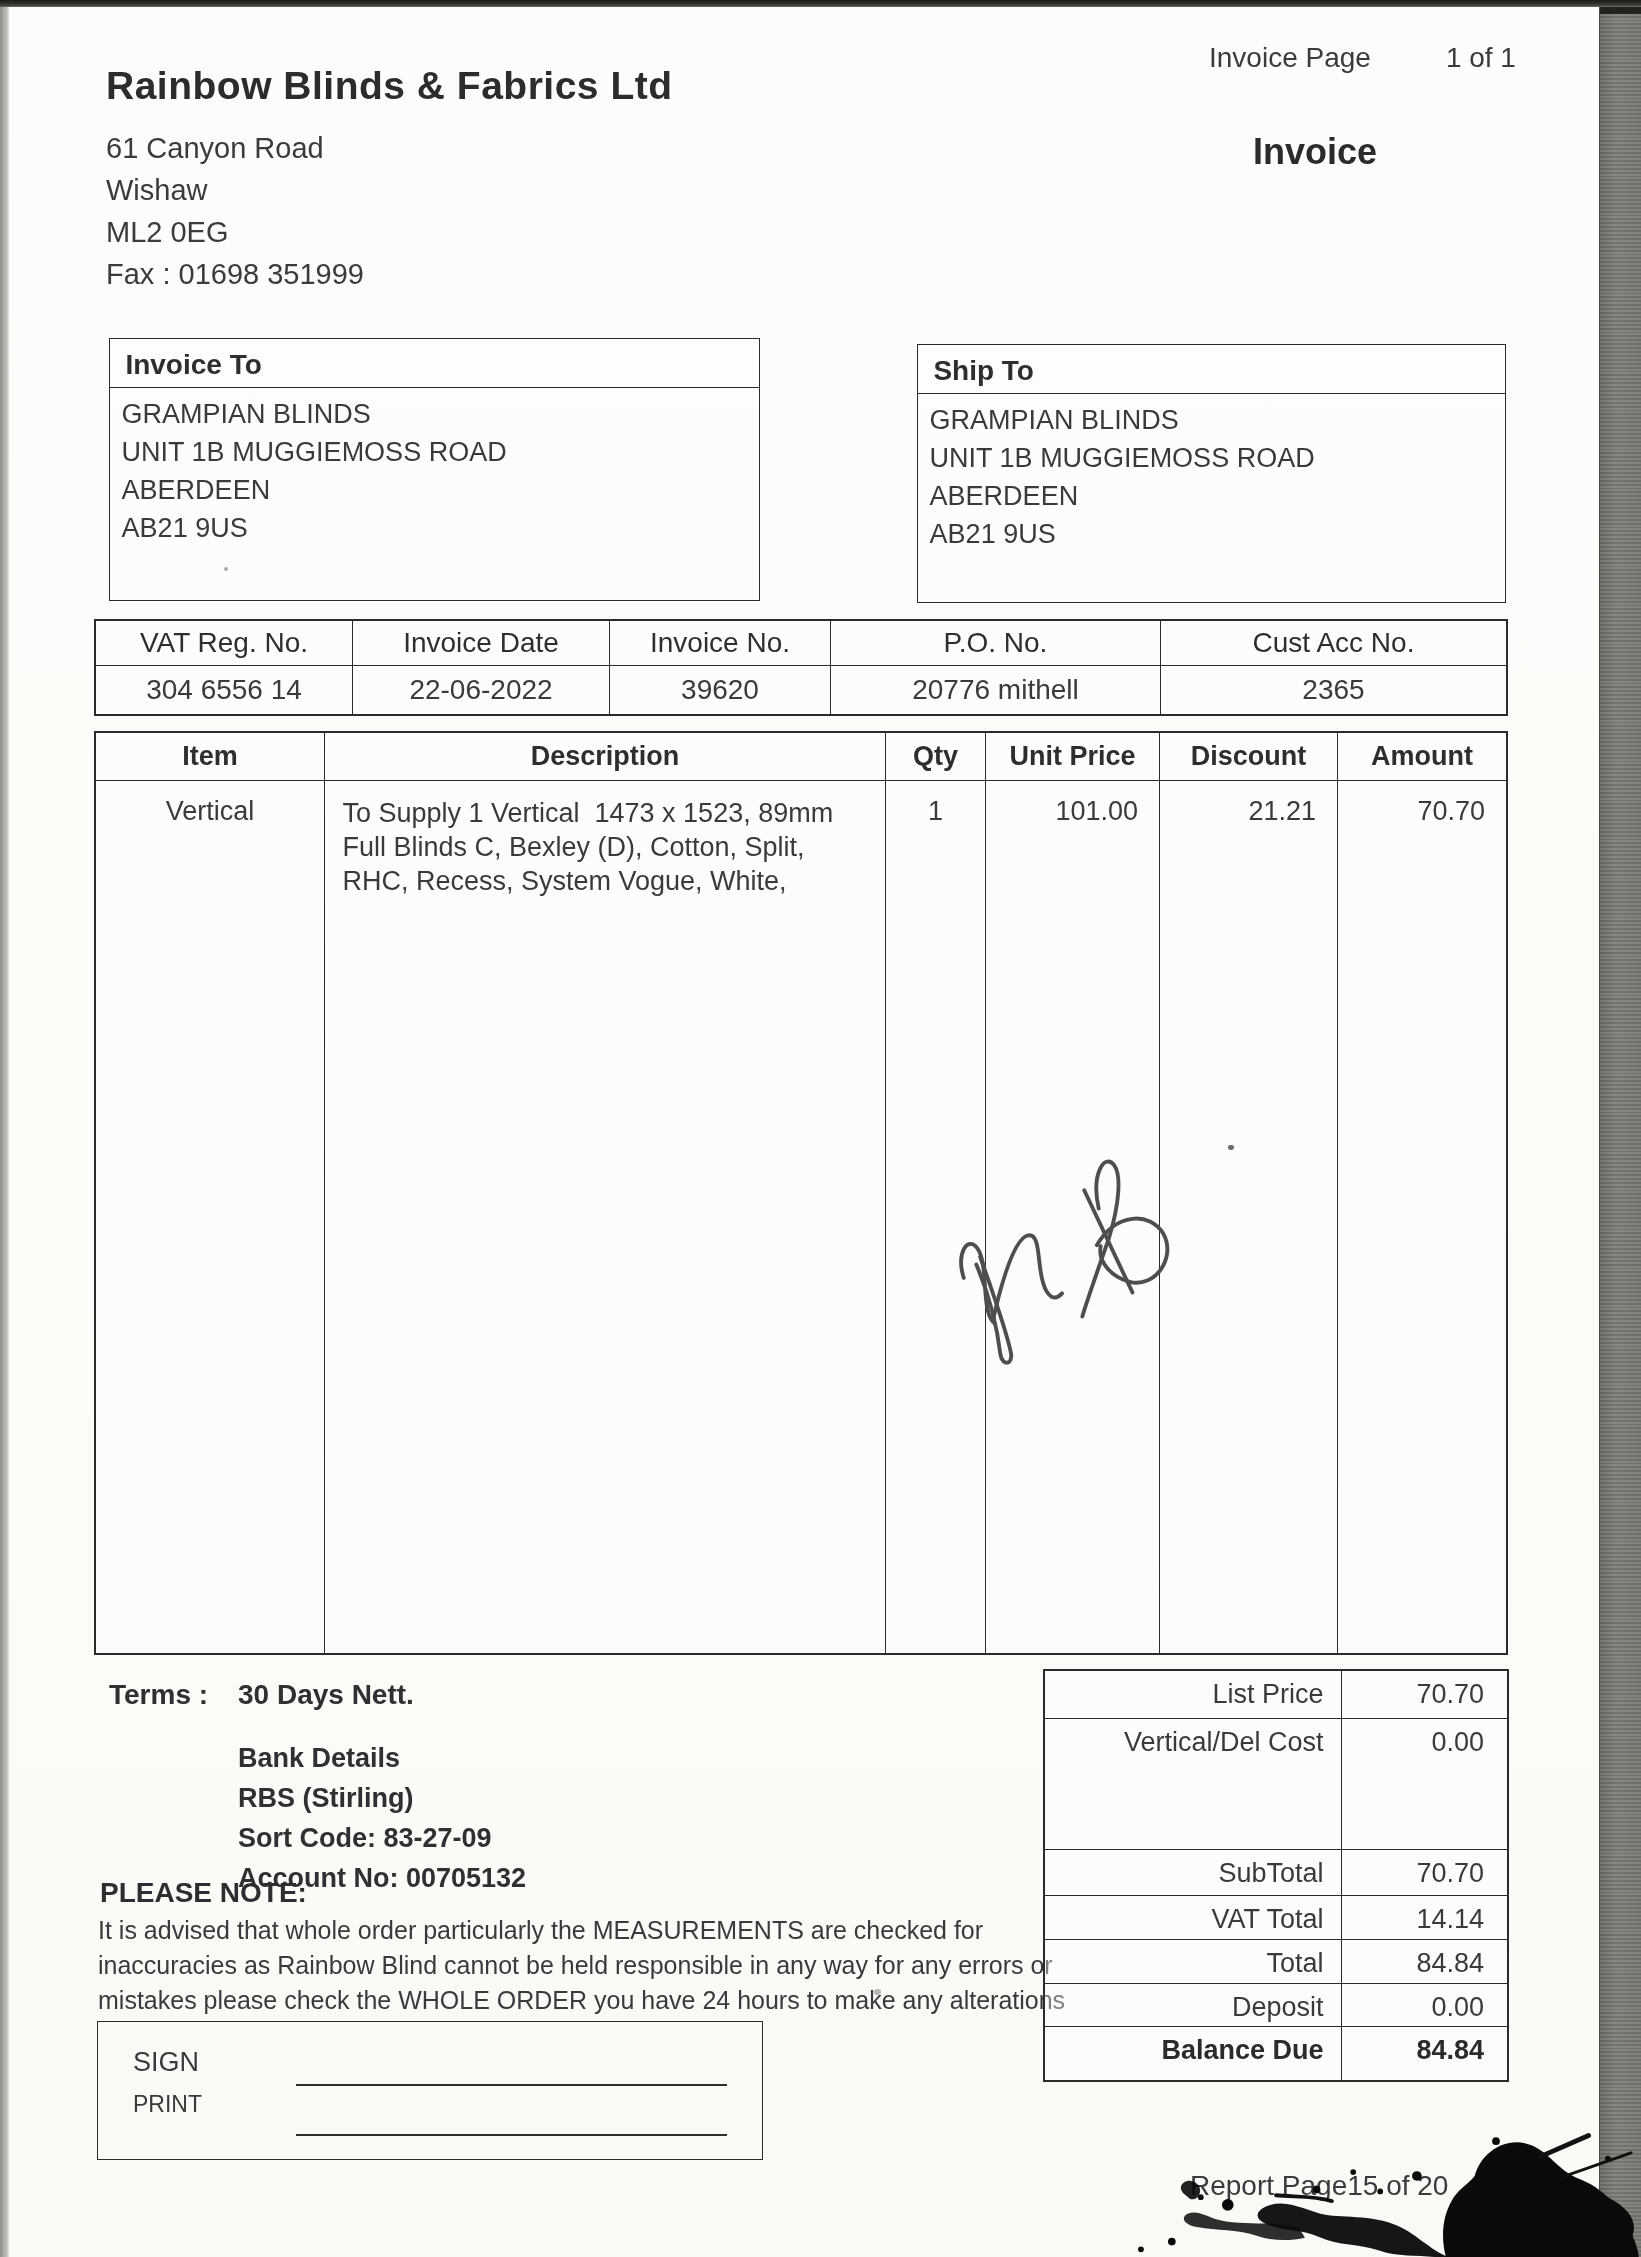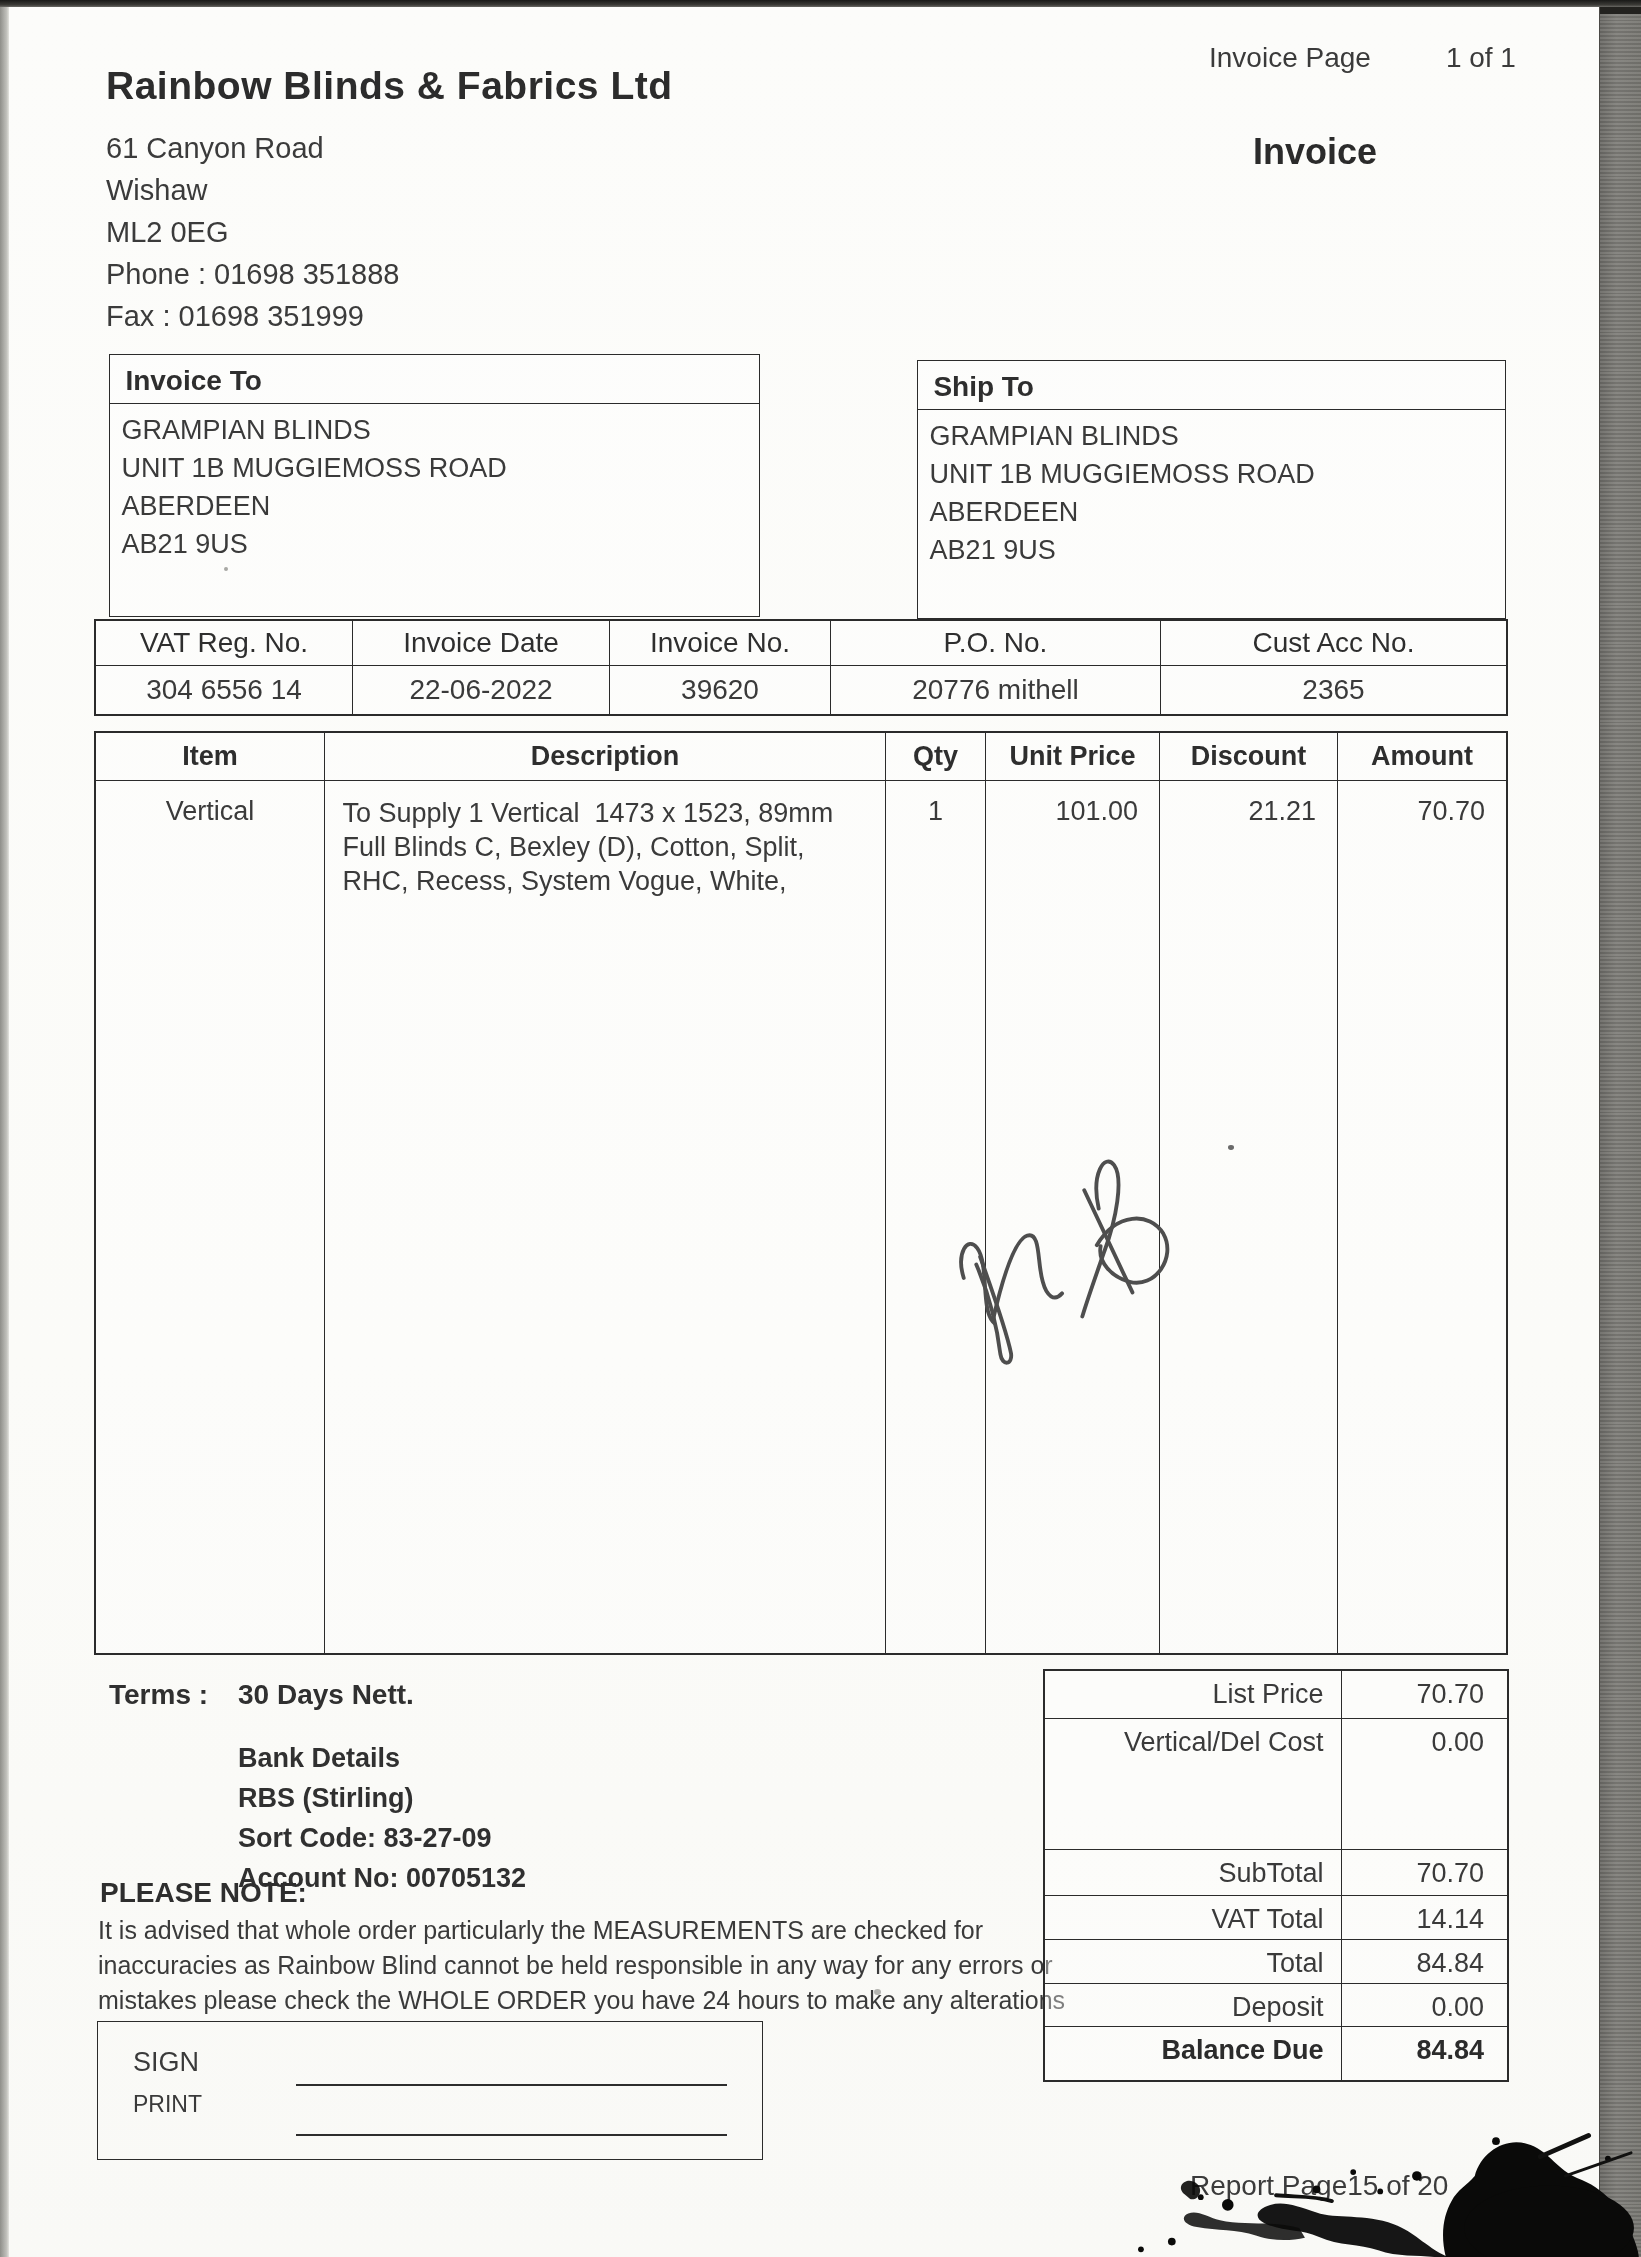--- a/index.html
+++ b/index.html
@@ -25,21 +25,21 @@
   
   .company{position:absolute;left:106px;top:64px;}
   .company-name{font-size:39px;font-weight:bold;color:#2c2c2c;letter-spacing:0.5px;}
   .company-address{margin-top:19.3px;font-size:29px;line-height:42px;color:#3b3b3b;}
 
   .page-indicator{position:absolute;left:1209px;top:42px;display:flex;gap:75px;
     font-size:28px;color:#3b3b3b;white-space:nowrap;}
   .invoice-title{position:absolute;left:1253px;top:131px;font-size:36px;font-weight:bold;color:#2b2b2b;}
 
   
-  .addr-box{position:absolute;border:1.9px solid #2b2b2b;background:rgba(255,255,255,.35);margin-top:16px;}
+  .addr-box{position:absolute;border:1.9px solid #2b2b2b;background:rgba(255,255,255,.35);}
   .addr-box.invoice-to{left:109px;top:338px;width:649px;height:261px;}
   .addr-box.ship-to{left:917px;top:344px;width:587px;height:257px;}
   .addr-head{font-size:28px;font-weight:bold;color:#2e2e2e;padding:9.7px 15.4px 6.8px;border-bottom:1.9px solid #2b2b2b;}
   .addr-body{padding:6.8px 11.6px;font-size:27px;line-height:38px;color:#3a3a3a;}
 
   
   .meta-table{position:absolute;left:94px;top:619px;width:1410px;height:93px;
     border:2.9px solid #2b2b2b;display:grid;
     grid-template-columns:257px 257px 221px 330px 1fr;grid-template-rows:45px 1fr;
     background:rgba(255,255,255,.35);}
@@ -100,21 +100,20 @@
   <div class="edge-top"></div>
   <div class="edge-left"></div>
   <div class="edge-right"></div>
 
   <div class="company">
     <div class="company-name">Rainbow Blinds &amp; Fabrics Ltd</div>
     <div class="company-address">
       <div>61 Canyon Road</div>
       <div>Wishaw</div>
       <div>ML2 0EG</div>
-      <div>Phone : 01698 351888</div>
       <div>Fax : 01698 351999</div>
     </div>
   </div>
 
   <div class="page-indicator">
     <span>Invoice  Page</span>
     <span>1 of 1</span>
   </div>
   <div class="invoice-title">Invoice</div>
 

